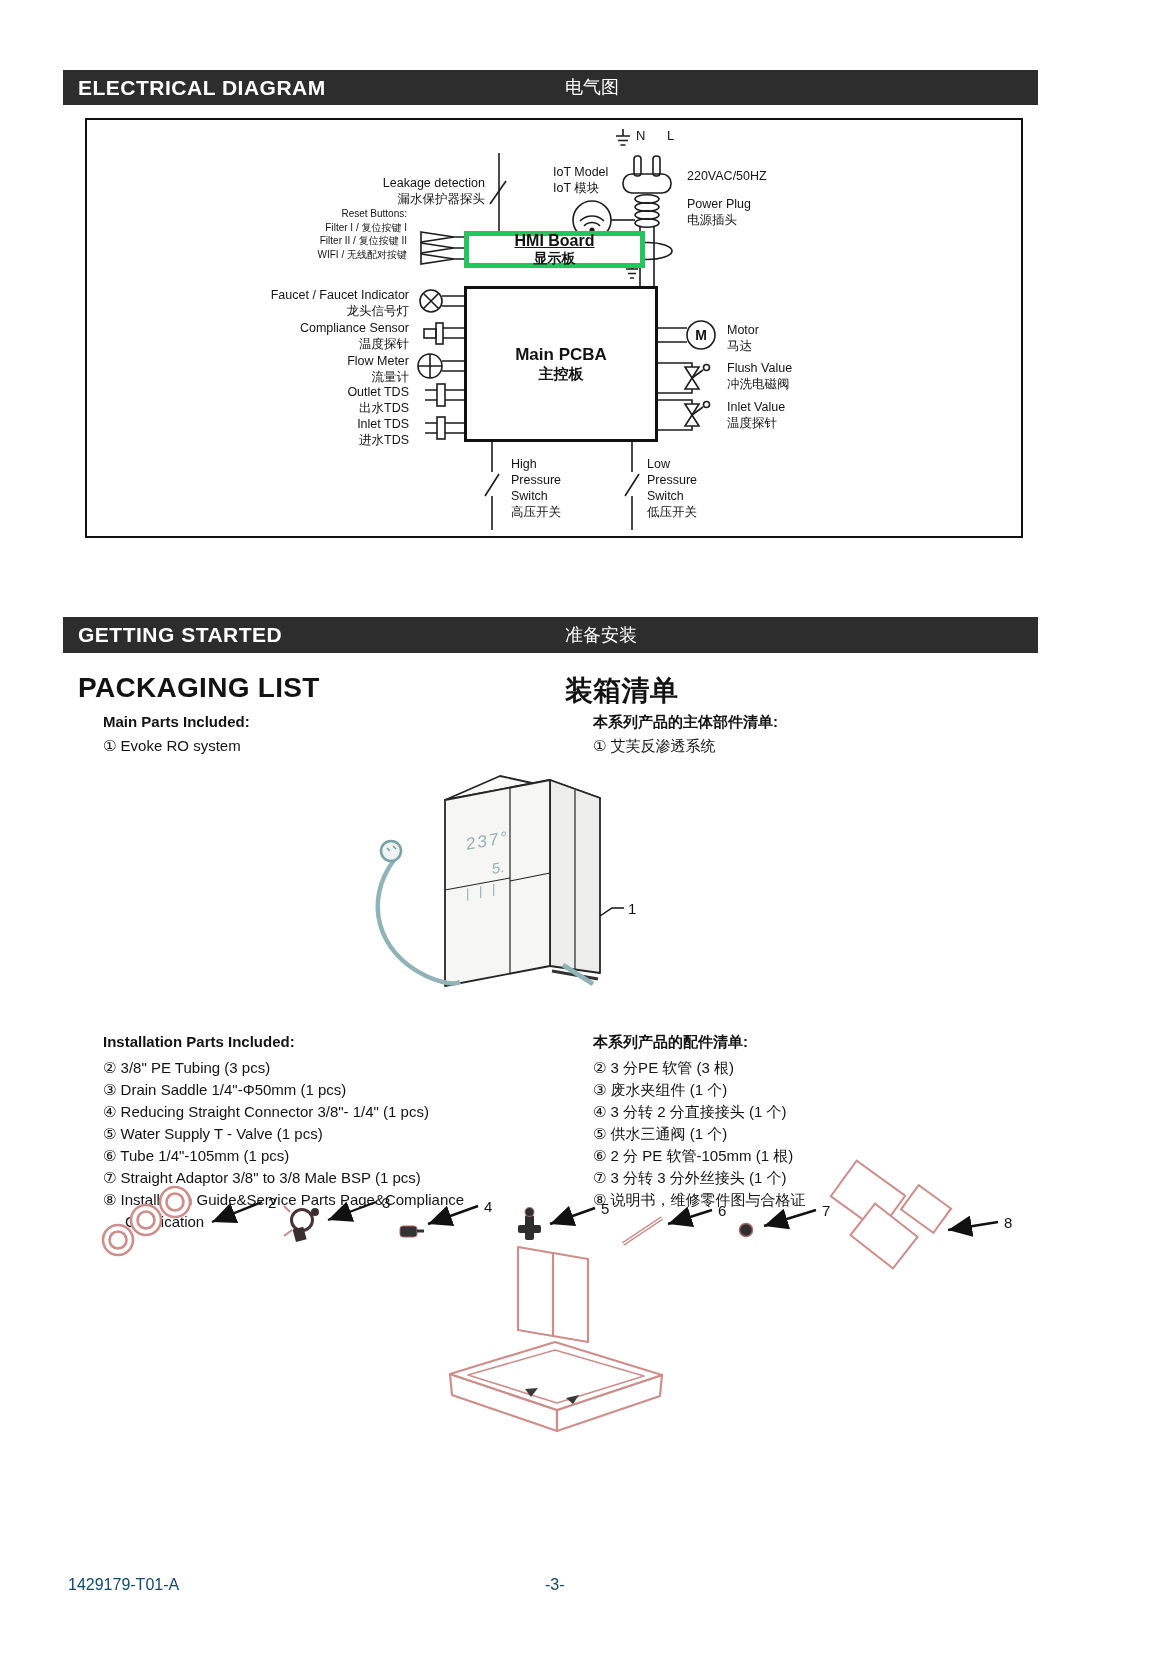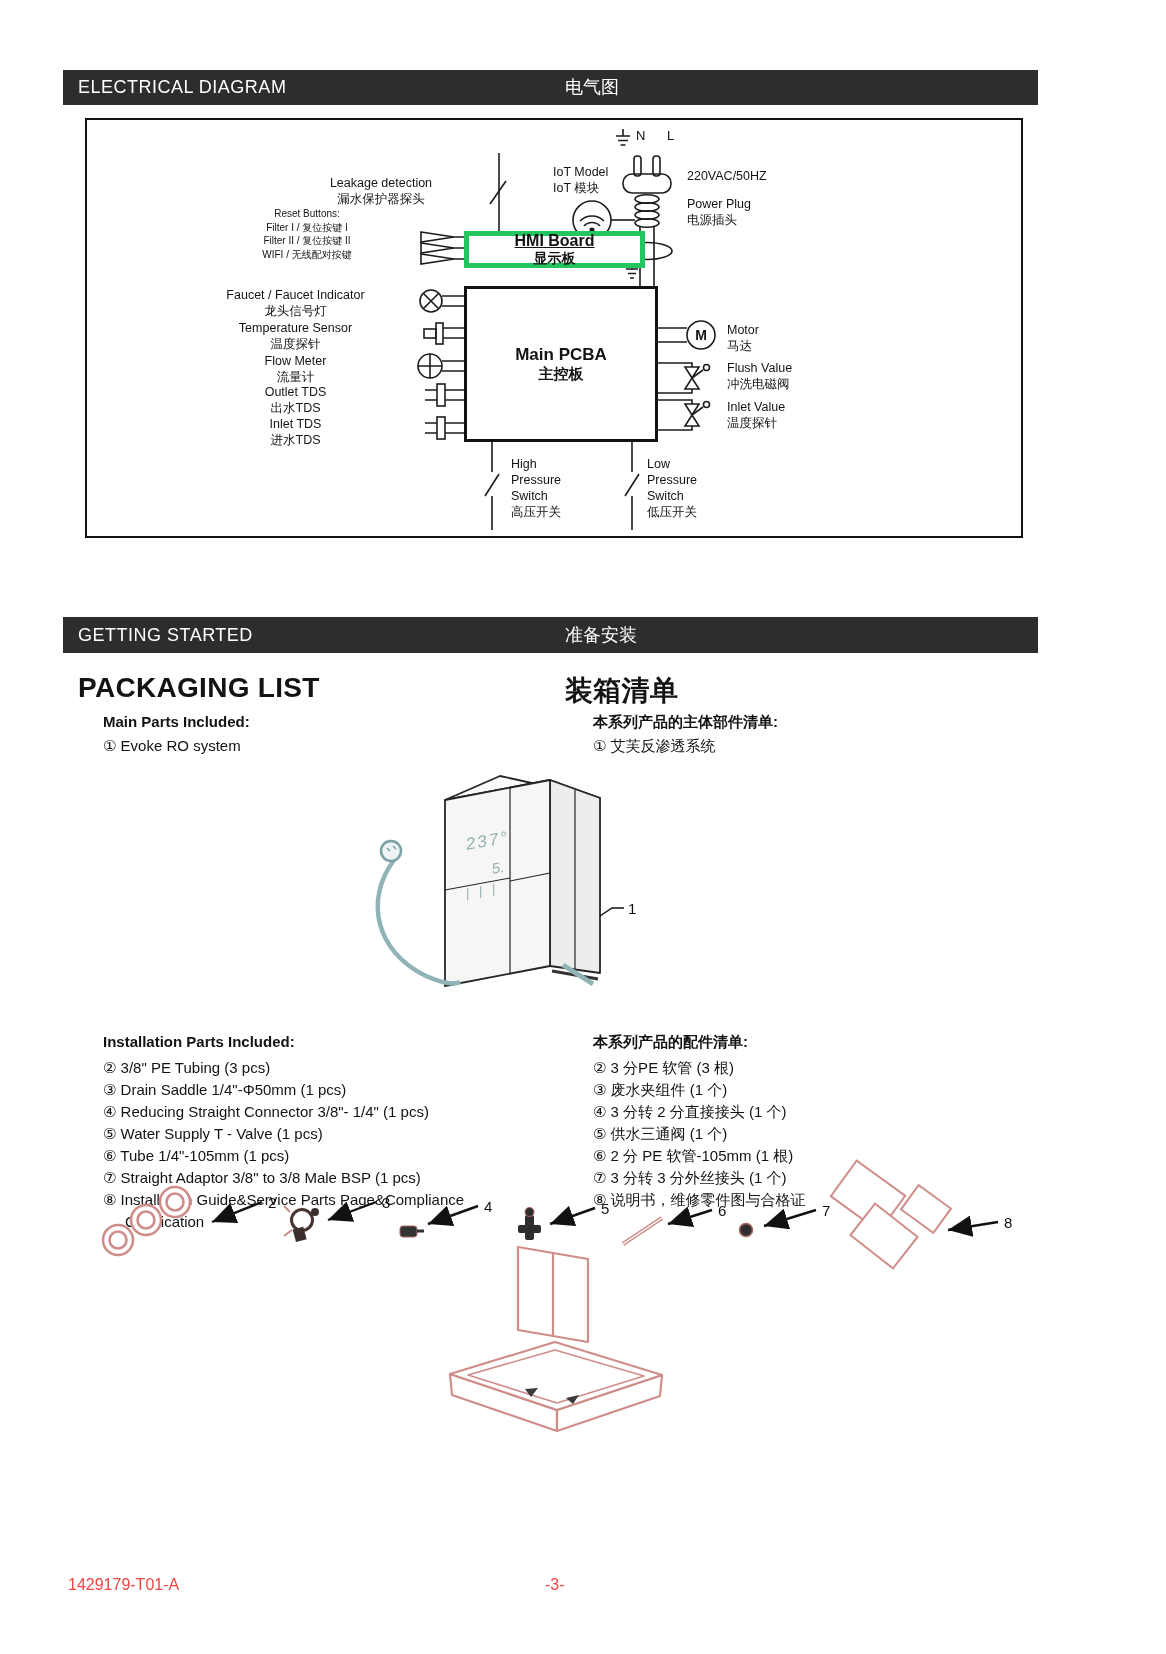--- a/index.html
+++ b/index.html
@@ -1,34 +1,34 @@
 <!DOCTYPE html>
 <html><head>
 <meta charset="utf-8">
 <style>
   *{box-sizing:border-box;margin:0;padding:0}
   body{margin:0;background:#e8e8e8}
   .page{position:relative;width:1166px;height:1654px;background:#ffffff;
         font-family:"Liberation Sans","DejaVu Sans",sans-serif;color:#131313;overflow:hidden}
   .bar{position:absolute;left:63px;width:975px;background:#2d2d2d;color:#fff}
-  .bar .en{position:absolute;left:15px;top:0;font-weight:normal;font-size:18px;letter-spacing:.5px}
+  .bar .en{position:absolute;left:15px;top:0;font-weight:bold;font-size:21px;letter-spacing:.5px}
   .bar .zh{position:absolute;left:502px;top:0;font-weight:normal;font-size:18px}
   .dbox{position:absolute;left:85px;top:118px;width:938px;height:420px;border:2px solid #101010}
   .dl{position:absolute;font-size:12.5px;line-height:16px;color:#141414}
   .dl.sm{font-size:10px;line-height:13.5px}
-  .r{text-align:center}
+  .r{text-align:right}
   .comp{position:absolute;background:#fff;display:flex;flex-direction:column;
         align-items:center;justify-content:center;text-align:center}
   .comp .cen{font-weight:bold;font-size:16px}
   .comp .czh{font-weight:bold;font-size:14px}
   .pre{white-space:pre-line}
   .h1p{position:absolute;font-size:28px;font-weight:bold;letter-spacing:.3px}
   .li{position:absolute;font-size:15px;line-height:20px}
   .b{font-weight:bold}
-  .foot{position:absolute;font-size:16px;color:#ef4444}
+  .foot{position:absolute;font-size:16px;color:#0c4a6e}
   svg{position:absolute;overflow:visible}
   svg text{font-family:"Liberation Sans","DejaVu Sans",sans-serif}
 </style>
 </head>
 <body>
 
 <div class="page">
 
   <div class="bar" style="top:70px;height:35px">
     <span class="en" style="line-height:35px">ELECTRICAL DIAGRAM</span>
@@ -139,21 +139,21 @@
     <div class="comp" style="left:377px;top:166px;width:194px;height:156px;border:3px solid #101010">
       <div class="cen" style="font-size:17px">Main PCBA</div>
       <div class="czh" style="font-size:15px">主控板</div>
     </div>
 
     <div class="dl r" style="left:95px;top:167px;width:227px">
       <div>Faucet / Faucet Indicator</div>
       <div>龙头信号灯</div>
     </div>
     <div class="dl r" style="left:95px;top:200px;width:227px">
-      <div>Temperature Sensor</div>
+      <div>Compliance Sensor</div>
       <div>温度探针</div>
     </div>
     <div class="dl r" style="left:95px;top:233px;width:227px">
       <div>Flow Meter</div>
       <div>流量计</div>
     </div>
     <div class="dl r" style="left:95px;top:264px;width:227px">
       <div>Outlet TDS</div>
       <div>出水TDS</div>
     </div>

